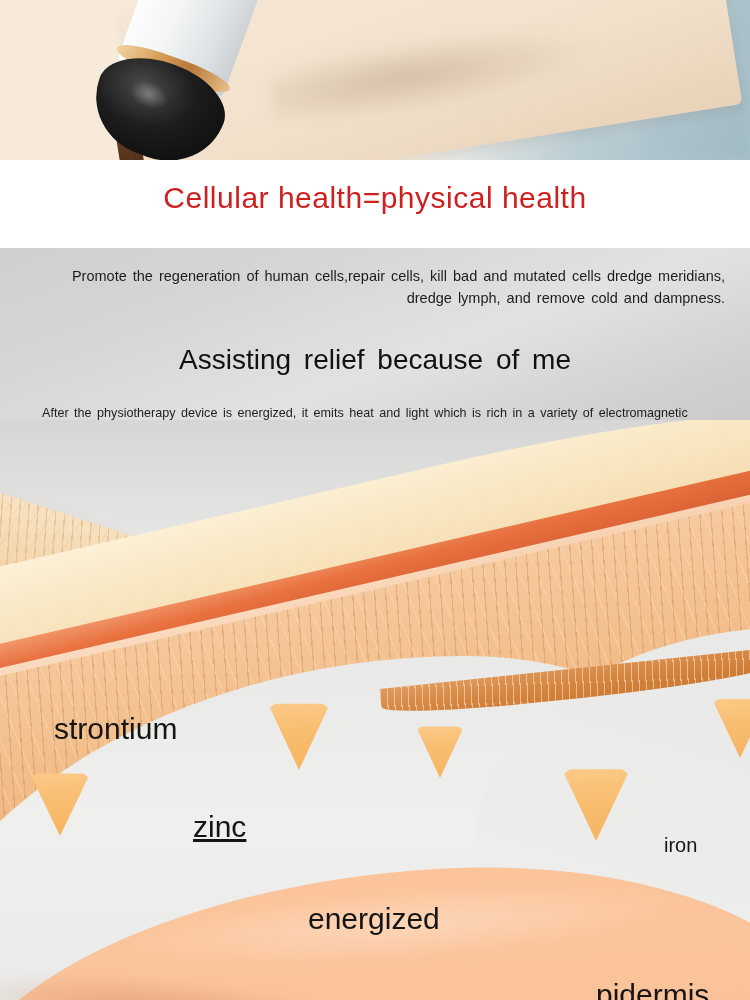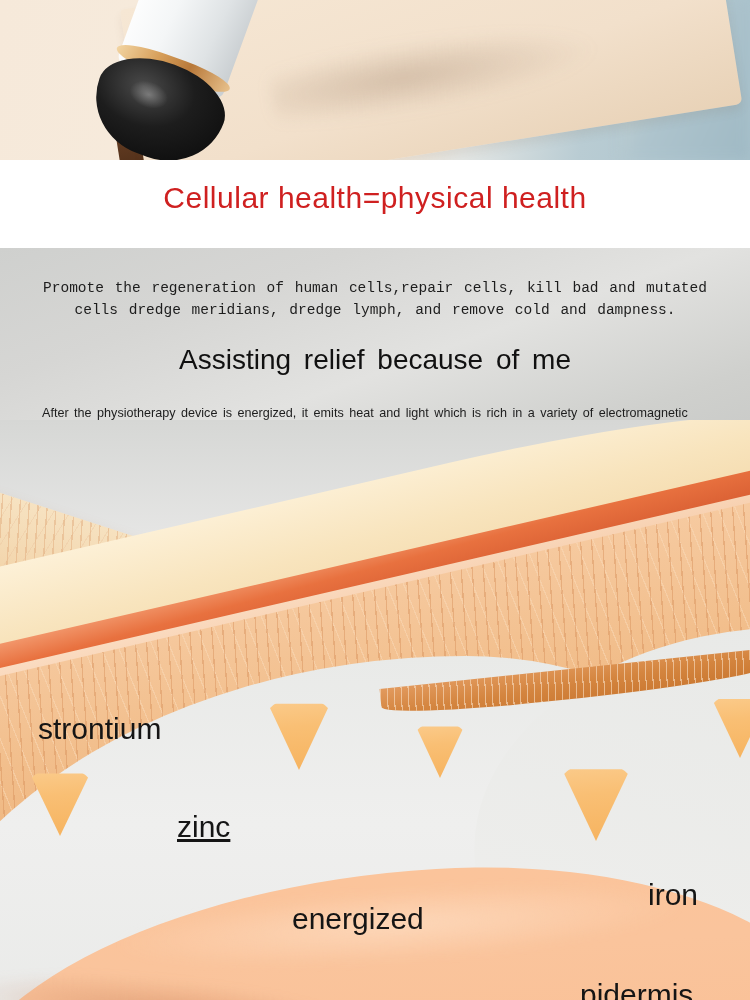--- a/index.html
+++ b/index.html
@@ -73,22 +73,22 @@
     font-size:30px;letter-spacing:.5px;color:#cf2020;white-space:nowrap;
   }
 
   
   .gray-band{
     position:absolute;left:0;top:248px;width:750px;height:232px;
     background:linear-gradient(160deg,#cfd0ce 0%,#d6d6d4 26%,#e2e2e0 52%,#cfd0cd 78%,#c6c7c5 100%);
     overflow:hidden;
   }
   .p1{
-    position:absolute;left:25px;top:29px;width:700px;text-align:center;
-    font-size:14.5px;color:#1d1d1d;line-height:22px;word-spacing:2px;font-family:Liberation Mono, monospace;
+    position:absolute;left:25px;top:17px;width:700px;text-align:right;
+    font-size:14.5px;color:#1d1d1d;line-height:22px;word-spacing:2px;
   }
   .h2{
     position:absolute;left:0;top:96px;width:750px;text-align:center;
     font-size:28px;color:#111;word-spacing:5px;
   }
   .p2{
     position:absolute;left:42px;top:155px;width:672px;text-align:left;
     font-size:12.6px;color:#1d1d1d;line-height:20px;word-spacing:2px;
   }
 
@@ -190,21 +190,21 @@
   
   .cone{
     position:absolute;
     background:linear-gradient(175deg,#fbcc8d 0%,#f9bf74 40%,#f6b35f 100%);
     clip-path:polygon(0% 8%, 100% 8%, 50% 100%);
     border-radius:50% 50% 0 0/22% 22% 0 0;
   }
 
   
   .mineral{
-    position:absolute;color:#151515;white-space:nowrap;
+    position:absolute;color:#151515;white-space:nowrap;margin-left:16px;
   }
 </style>
 </head>
 <body>
 
 <div id="page">
 
   <div class="photo">
     <div class="photo-blur-right"></div>
     <div class="table-edge"></div>
@@ -261,18 +261,18 @@
         <div class="cone" style="left: 268px; top: 278px; width: 62px; height: 72px;"></div>
         <div class="cone" style="left: 416px; top: 302px; width: 48px; height: 56px;"></div>
         <div class="cone" style="left: 562px; top: 343px; width: 68px; height: 78px;"></div>
         <div class="cone" style="left: 712px; top: 274px; width: 56px; height: 64px;"></div>
       </div>
   </div>
 
   <div id="mineral-layer">
       <div class="mineral" style="left: 38px; top: 712px; font-size: 30px;">strontium</div>
       <div class="mineral" style="left: 177px; top: 810px; font-size: 30px; text-decoration: underline;">zinc</div>
-      <div class="mineral" style="left: 648px; top: 878px; font-size: 30px;">iron</div>
+      <div class="mineral" style="left: 648px; top: 834px; font-size: 20px;">iron</div>
       <div class="mineral" style="left: 292px; top: 902px; font-size: 30px;">energized</div>
       <div class="mineral" style="left: 580px; top: 978px; font-size: 30px;">pidermis</div>
     </div>
 
 </div>
 
 </body></html>

